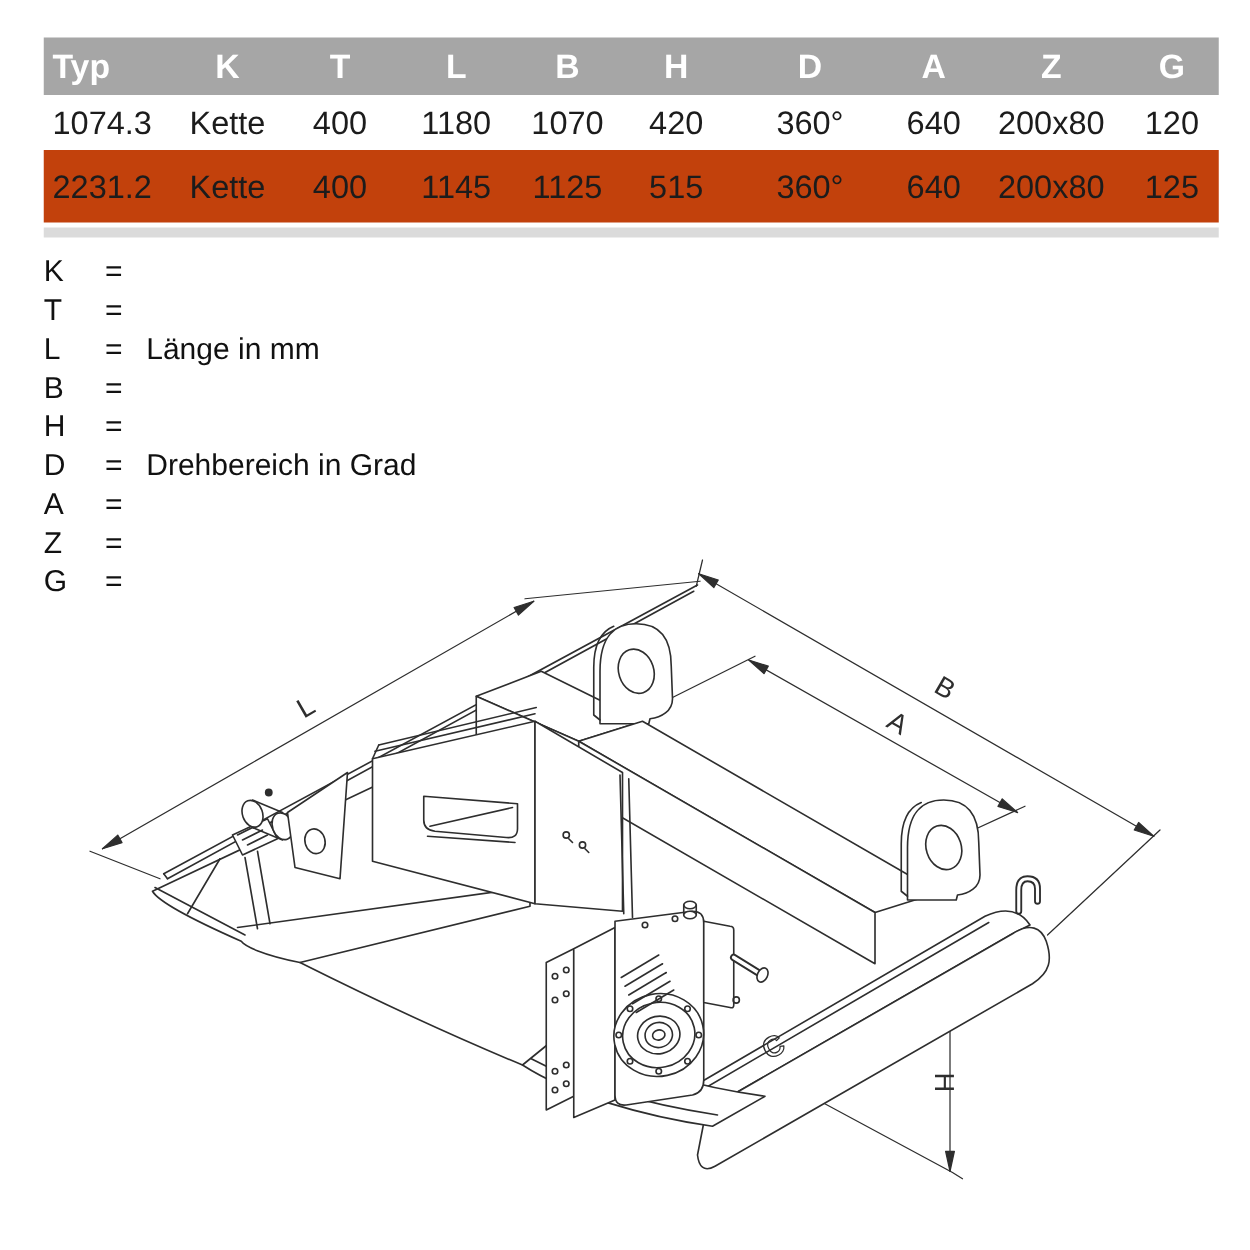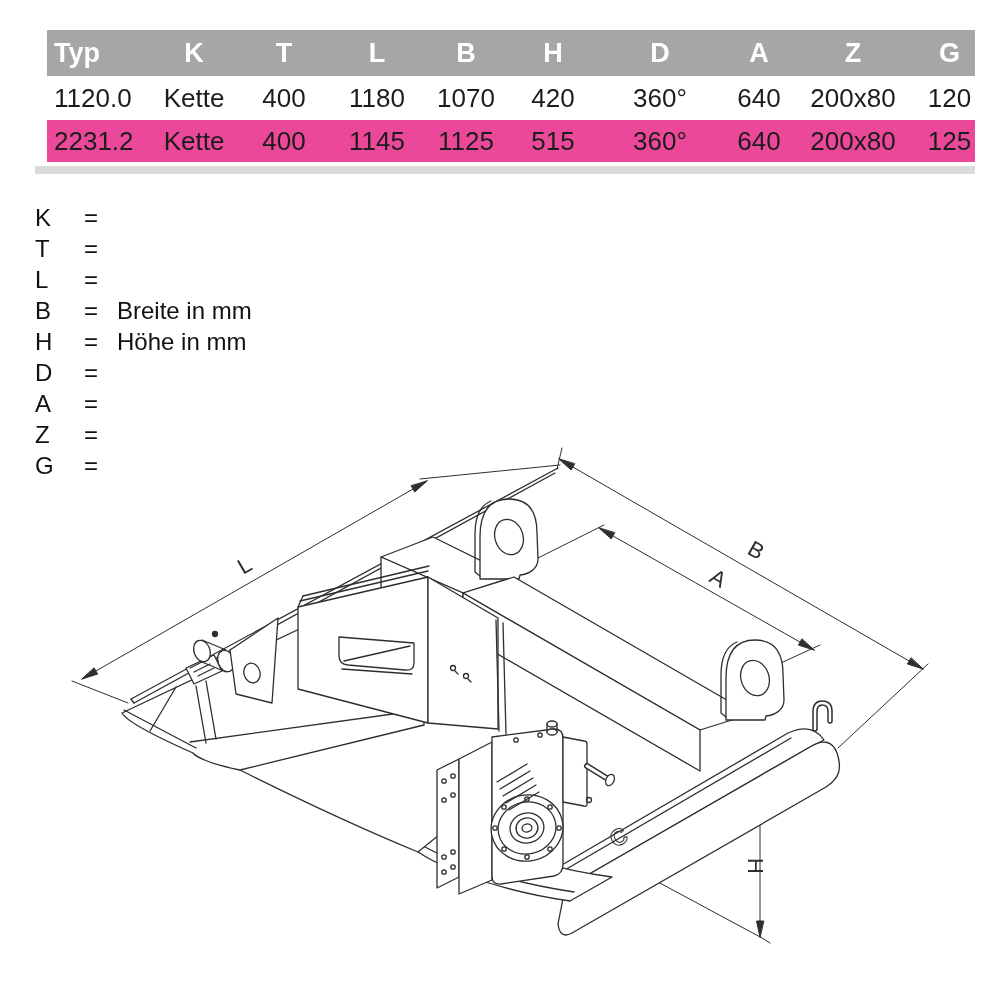--- a/index.html
+++ b/index.html
@@ -1,23 +1,23 @@
 <!DOCTYPE html>
 <html><head>
 <meta charset="utf-8">
 <style>
   html,body{margin:0;padding:0;background:#fff;}
   body{width:1000px;height:1000px;position:relative;font-family:"Liberation Sans",sans-serif;color:#1c1c1c;overflow:hidden;}
 
   
   .spec-table{position:absolute;left:35px;top:30px;width:940px;}
-  .t-row{display:grid;grid-template-columns:105px 84px 96px 90px 88px 86px 128px 70px 118px 75px;align-items:center;margin-left:12px;}
+  .t-row{display:grid;grid-template-columns:105px 84px 96px 90px 88px 86px 128px 70px 118px 75px;align-items:center;}
   .t-head{background:#a6a6a6;height:46px;color:#fff;font-weight:bold;font-size:27px;}
   .t-data{height:44px;font-size:26px;color:#1c1c1c;}
-  .t-alt{background:#ec4899;height:42px;}
+  .t-alt{background:#c2410c;height:58px;}
   .t-strip{height:8px;background:#dbdbdb;margin-top:4px;}
   .cell{text-align:center;white-space:nowrap;}
   .cell.first{text-align:left;padding-left:7px;}
 
   
   .legend{position:absolute;left:35px;top:202px;font-size:24px;color:#111;}
   .lg-row{display:grid;grid-template-columns:49px 33px auto;height:31px;align-items:center;}
 
   
   .drawing{position:absolute;left:0;top:0;width:1000px;height:1000px;}
@@ -34,21 +34,21 @@
     <div class="cell">T</div>
     <div class="cell">L</div>
     <div class="cell">B</div>
     <div class="cell">H</div>
     <div class="cell">D</div>
     <div class="cell">A</div>
     <div class="cell">Z</div>
     <div class="cell">G</div>
   </div>
   <div class="t-row t-data">
-    <div class="cell first">1120.0</div>
+    <div class="cell first">1074.3</div>
     <div class="cell">Kette</div>
     <div class="cell">400</div>
     <div class="cell">1180</div>
     <div class="cell">1070</div>
     <div class="cell">420</div>
     <div class="cell">360°</div>
     <div class="cell">640</div>
     <div class="cell">200x80</div>
     <div class="cell">120</div>
   </div>
@@ -72,34 +72,34 @@
     <span>K</span>
     <span>=</span>
   </div>
   <div class="lg-row">
     <span>T</span>
     <span>=</span>
   </div>
   <div class="lg-row">
     <span>L</span>
     <span>=</span>
+    <span>Länge in mm</span>
   </div>
   <div class="lg-row">
     <span>B</span>
     <span>=</span>
-    <span>Breite in mm</span>
   </div>
   <div class="lg-row">
     <span>H</span>
     <span>=</span>
-    <span>Höhe in mm</span>
   </div>
   <div class="lg-row">
     <span>D</span>
     <span>=</span>
+    <span>Drehbereich in Grad</span>
   </div>
   <div class="lg-row">
     <span>A</span>
     <span>=</span>
   </div>
   <div class="lg-row">
     <span>Z</span>
     <span>=</span>
   </div>
   <div class="lg-row">

